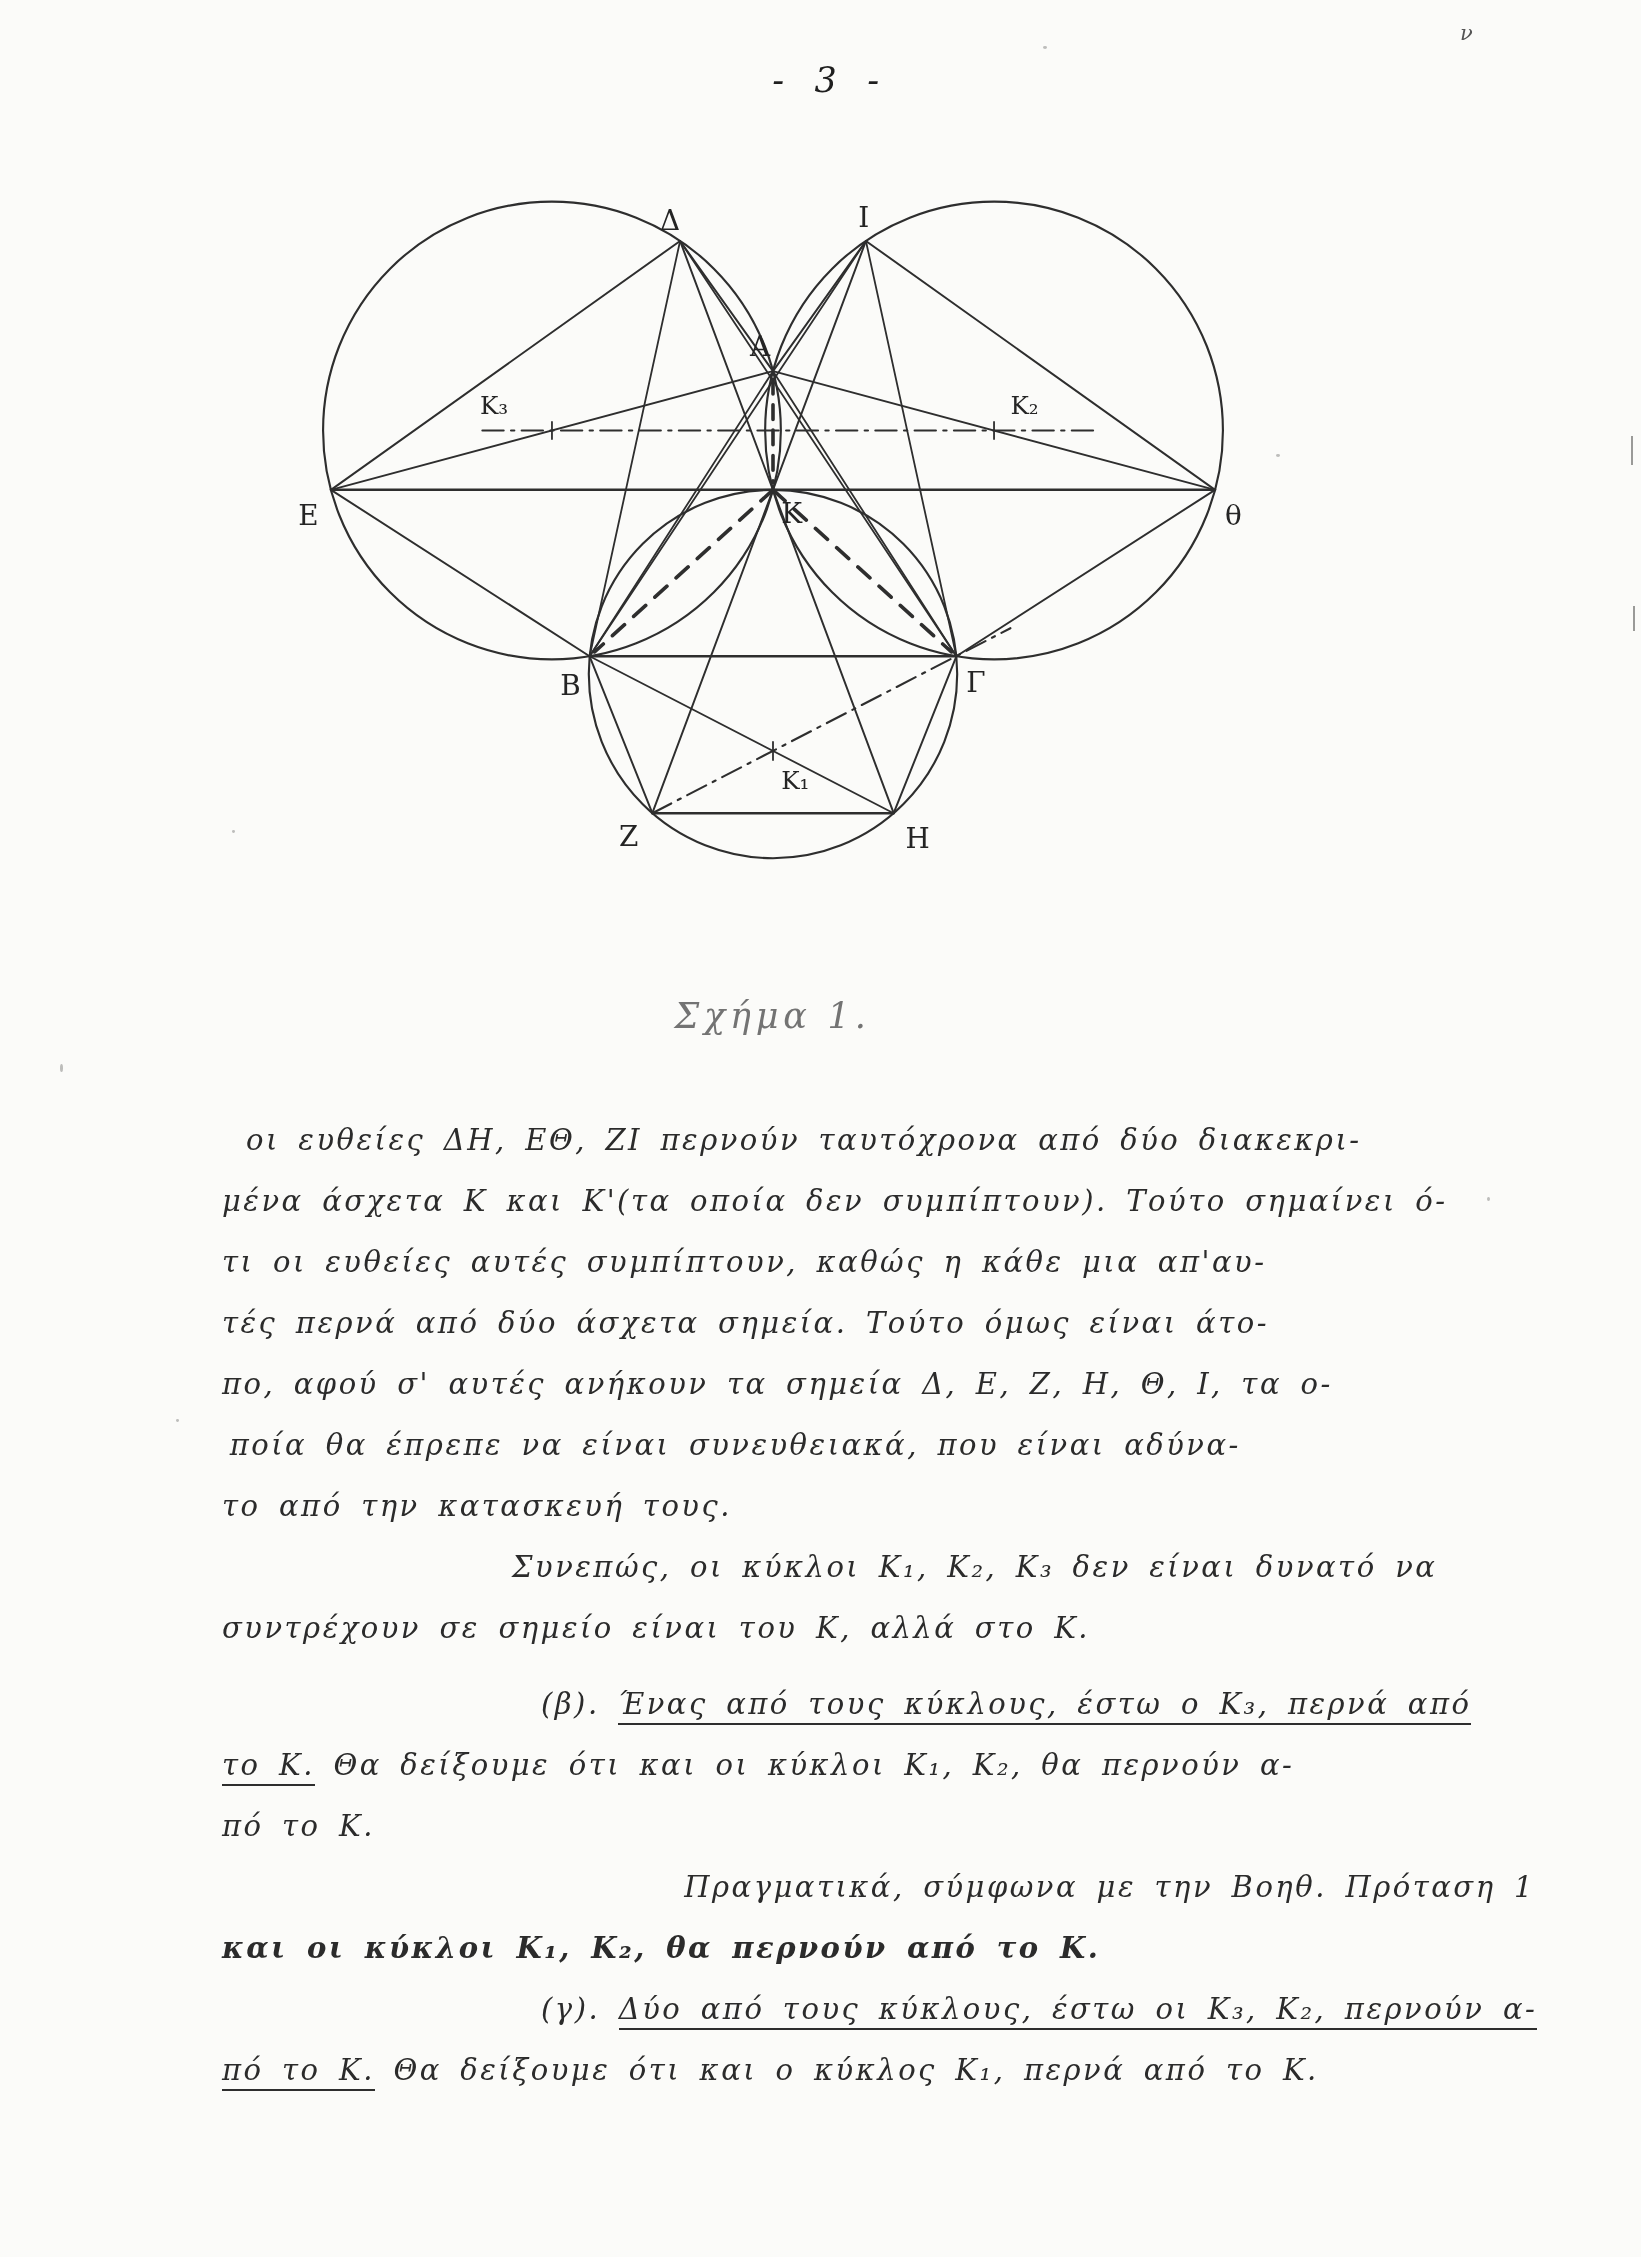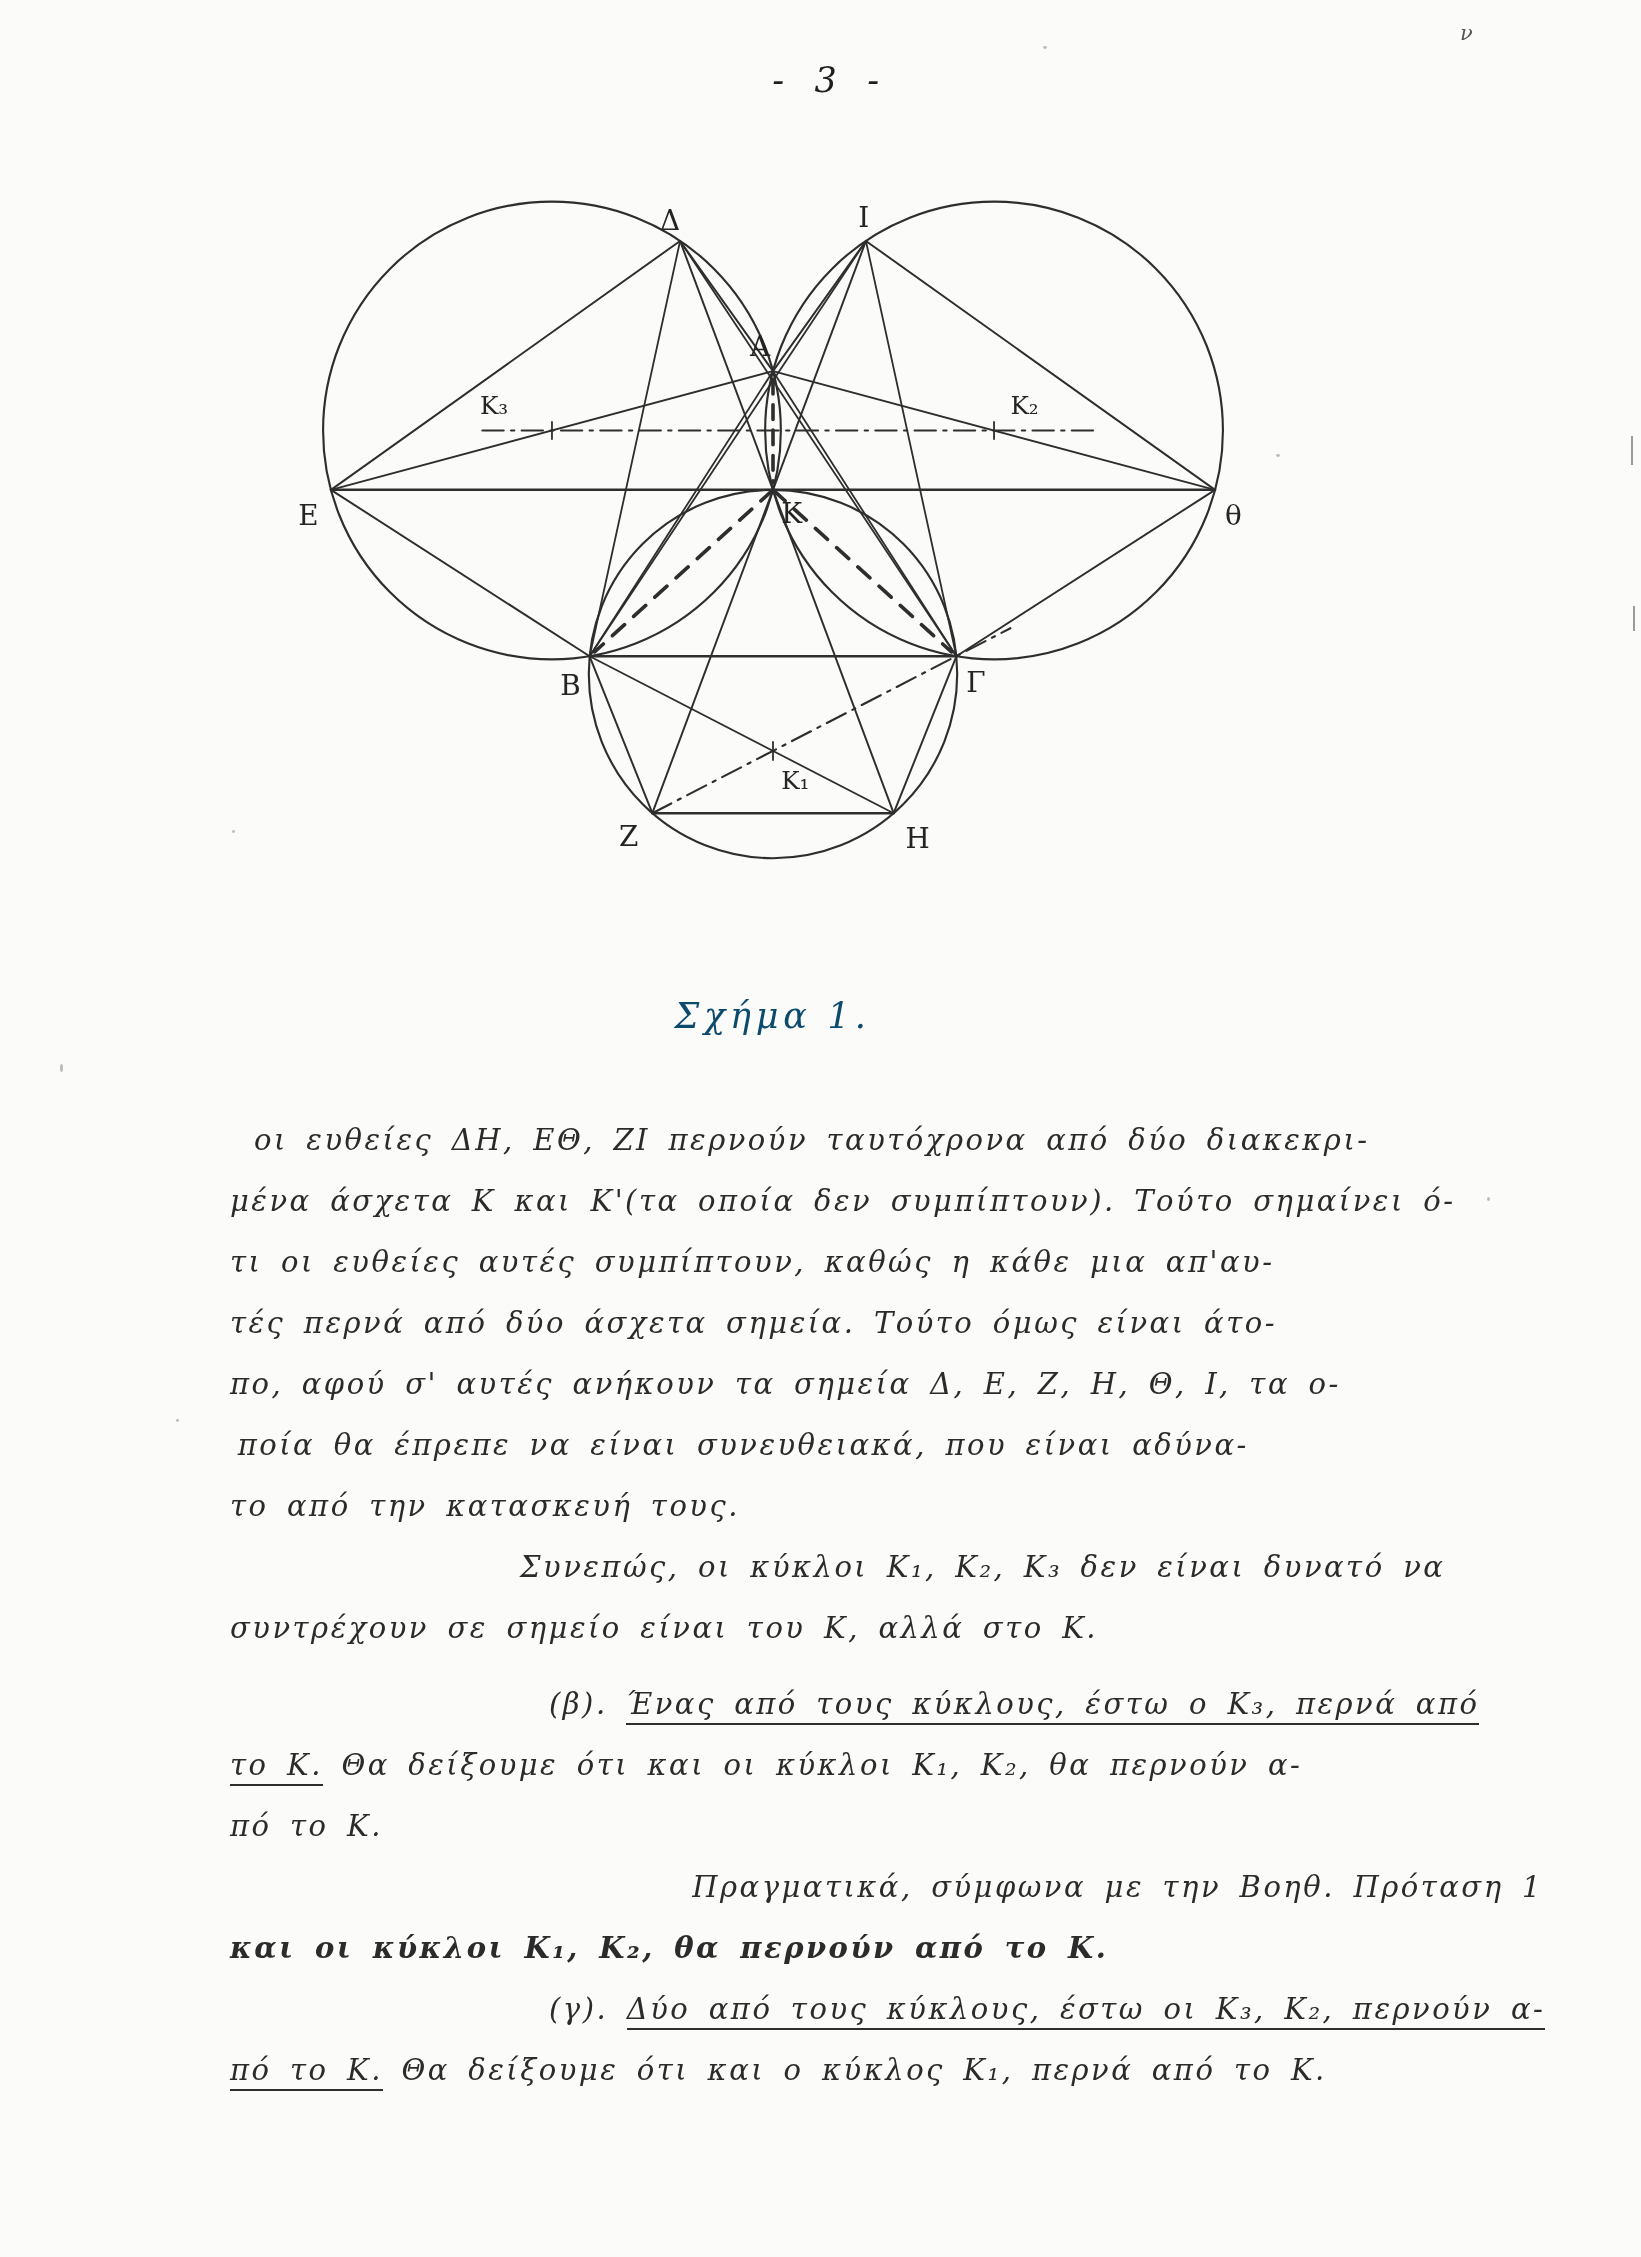--- a/index.html
+++ b/index.html
@@ -24,25 +24,25 @@
   .edge-mark{position:absolute;background:#9a9a98;width:1.9px;}
   .speck{position:absolute;border-radius:50%;background:#8a8a88;opacity:.55;}
 
   .figure-wrap{position:absolute;left:290px;top:150px;width:966px;height:737px;}
   svg text{font-family:"DejaVu Serif",serif;font-size:34px;fill:#242424;}
   svg text.sub{font-size:30px;}
 
   .fig-caption{
     position:absolute;left:541px;top:996px;width:463px;
     text-align:center;font-style:italic;font-size:35px;
-    letter-spacing:4.8px;color:#0c4a6e;
+    letter-spacing:4.8px;color:#737373;
   }
 
   .hand-text{
-    position:absolute;left:230px;top:1112px;width:1313px;
+    position:absolute;left:222px;top:1112px;width:1313px;
   }
   .hline{
     white-space:nowrap;
     height:61px;line-height:56px;
     font-style:italic;font-size:29px;
     letter-spacing:2.5px;word-spacing:6.8px;
     color:#2b2b2b;
   }
   .hline .u{border-bottom:2.3px solid #2e2e2e;padding-bottom:1.9px;}
   .gap-before{margin-top:15.4px;}

